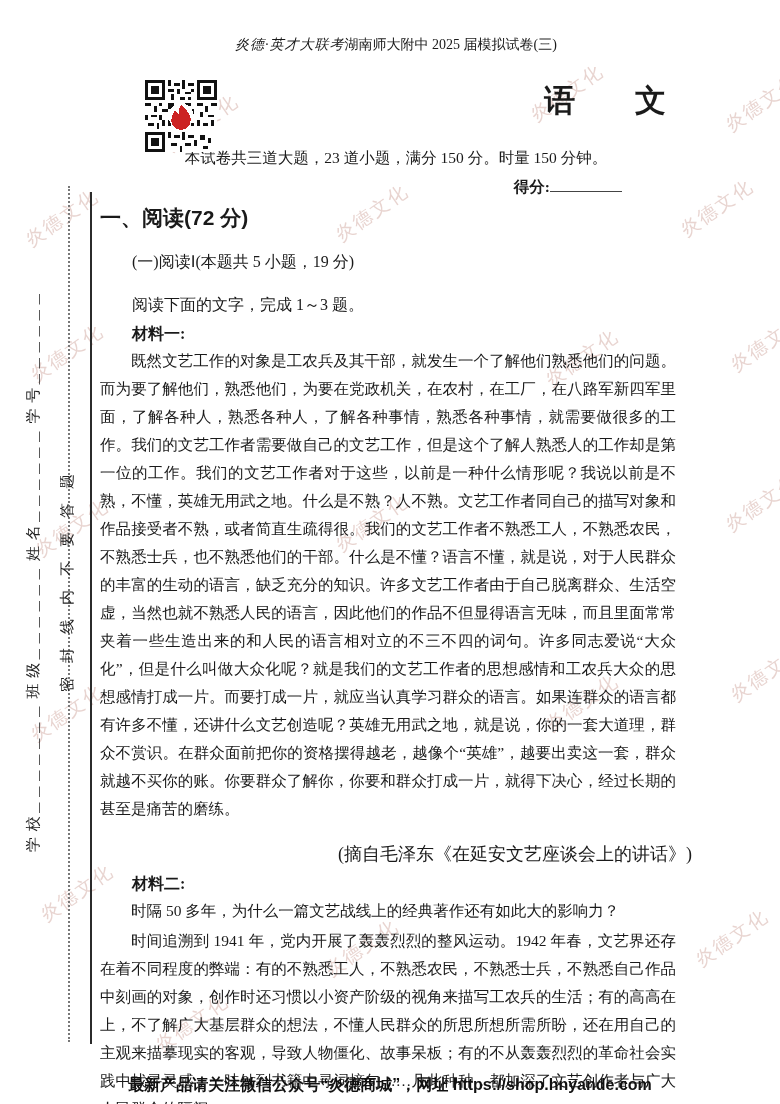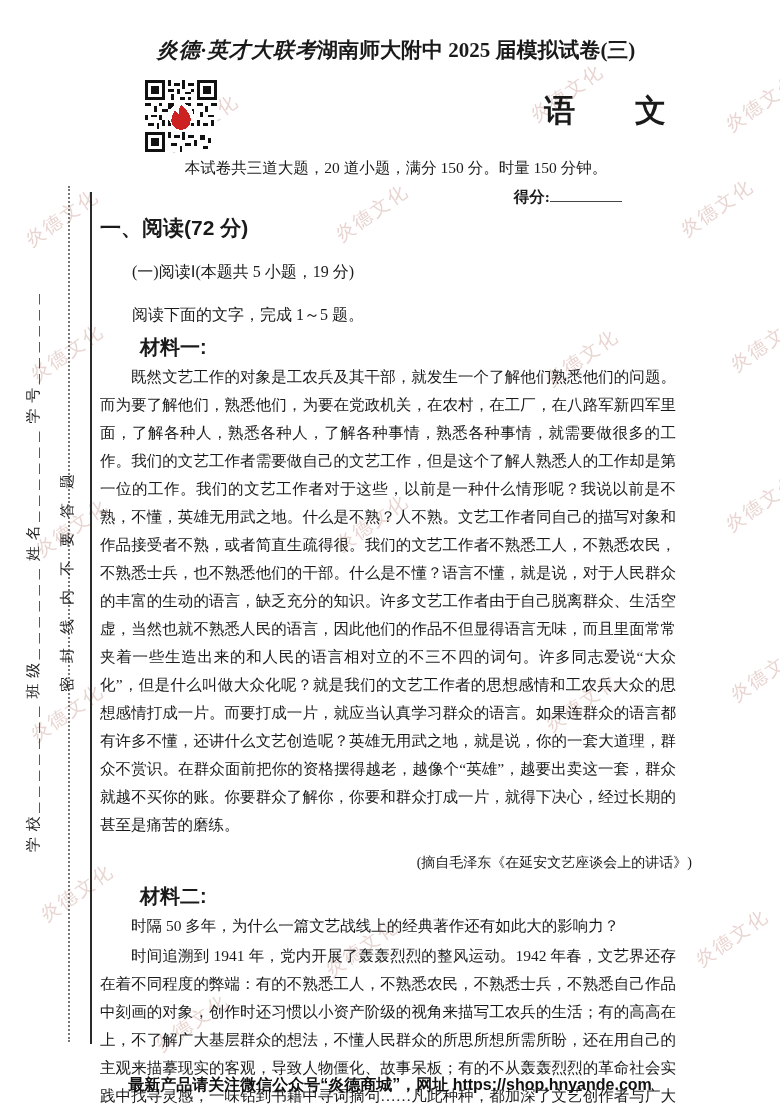--- a/index.html
+++ b/index.html
@@ -41,21 +41,21 @@
     position:absolute;left:58px;top:692px;width:300px;
     transform:rotate(-90deg);transform-origin:0 0;
     font-size:15px;color:#222;white-space:nowrap;
     letter-spacing:14px;
   }
   
   #content{
     position:absolute;left:100px;top:28px;width:592px;
   }
   .exam-series{
-    text-align:center;font-size:21px;font-weight:bold;
+    text-align:center;font-size:14px;font-weight:normal;
     margin:8px 0 0 0;white-space:nowrap;
   }
   .exam-series .script{font-style:italic;letter-spacing:1px;}
   .qr-wrap{position:absolute;left:45px;top:52px;width:72px;height:72px;}
   .subject-title{
     text-align:right;font-size:31px;font-weight:bold;
     letter-spacing:26px;margin:26px 0 0 26px; 
   }
   .paper-info{
     text-align:center;font-size:15.5px;margin:26px 0 0 0;
@@ -68,29 +68,29 @@
     display:inline-block;width:72px;border-bottom:1.5px solid #444;height:14px;
   }
   .sec-title{
     font-size:21px;font-weight:bold;margin:6px 0 0 0;
     font-family:"Liberation Sans", sans-serif;
   }
   .sub-line{
     font-size:16px;margin:17px 0 0 0;text-indent:2em;line-height:26px;
   }
   .mat-label{
-    font-size:20px;font-weight:bold;margin:6px 0 0 0;text-indent:2em;
-    font-family:Liberation Sans, sans-serif;
+    font-size:16px;font-weight:bold;margin:6px 0 0 0;text-indent:2em;
+    font-family:Liberation Serif, serif;
   }
   .body-para{
     font-size:15.5px;line-height:28px;margin:2px 16px 0 0;
     text-align:justify;text-indent:2em;
   }
   .source-line{
-    font-size:14px;text-align:right;margin:10px 0 0 0;line-height:28px;
+    font-size:18px;text-align:right;margin:17px 0 0 0;line-height:28px;
   }
   .promo-line{
     position:absolute;left:0;right:0;bottom:8px;
     text-align:center;font-size:16px;font-weight:bold;
     font-family:"Liberation Sans", sans-serif;color:#111;
   }
 </style>
 </head>
 <body>
 
@@ -196,29 +196,29 @@
             <rect x="16" y="15" width="1" height="1"></rect>
         </g>
 
         <circle cx="12.5" cy="12.5" r="4.4" fill="#ffffff"></circle>
         <path d="M12.5 8.6c2.1 1.9 3.4 3.4 3.4 5.3a3.4 3.4 0 0 1-6.8 0c0-1.2.55-2.35 1.4-3.4.3.65.65 1.1 1.2 1.4-.1-1.15.2-2.2.8-3.3z" fill="#cc2222"></path>
       </svg>
     </div>
 
     <div class="subject-title">语  文</div>
 
-    <div class="paper-info">本试卷共三道大题，20 道小题，满分 150 分。时量 150 分钟。</div>
+    <div class="paper-info">本试卷共三道大题，23 道小题，满分 150 分。时量 150 分钟。</div>
 
     <div class="score-line">
       <span>得分:</span><span class="score-underline"></span>
     </div>
 
     <div class="sec-title">一、阅读(72 分)</div>
     <div class="sub-line">(一)阅读Ⅰ(本题共 5 小题，19 分)</div>
-    <div class="sub-line">阅读下面的文字，完成 1～5 题。</div>
+    <div class="sub-line">阅读下面的文字，完成 1～3 题。</div>
 
     <div class="mat-label">材料一:</div>
     <div>
         <p class="body-para">既然文艺工作的对象是工农兵及其干部，就发生一个了解他们熟悉他们的问题。而为要了解他们，熟悉他们，为要在党政机关，在农村，在工厂，在八路军新四军里面，了解各种人，熟悉各种人，了解各种事情，熟悉各种事情，就需要做很多的工作。我们的文艺工作者需要做自己的文艺工作，但是这个了解人熟悉人的工作却是第一位的工作。我们的文艺工作者对于这些，以前是一种什么情形呢？我说以前是不熟，不懂，英雄无用武之地。什么是不熟？人不熟。文艺工作者同自己的描写对象和作品接受者不熟，或者简直生疏得很。我们的文艺工作者不熟悉工人，不熟悉农民，不熟悉士兵，也不熟悉他们的干部。什么是不懂？语言不懂，就是说，对于人民群众的丰富的生动的语言，缺乏充分的知识。许多文艺工作者由于自己脱离群众、生活空虚，当然也就不熟悉人民的语言，因此他们的作品不但显得语言无味，而且里面常常夹着一些生造出来的和人民的语言相对立的不三不四的词句。许多同志爱说“大众化”，但是什么叫做大众化呢？就是我们的文艺工作者的思想感情和工农兵大众的思想感情打成一片。而要打成一片，就应当认真学习群众的语言。如果连群众的语言都有许多不懂，还讲什么文艺创造呢？英雄无用武之地，就是说，你的一套大道理，群众不赏识。在群众面前把你的资格摆得越老，越像个“英雄”，越要出卖这一套，群众就越不买你的账。你要群众了解你，你要和群众打成一片，就得下决心，经过长期的甚至是痛苦的磨练。</p>
       </div>
     <div class="source-line">(摘自毛泽东《在延安文艺座谈会上的讲话》)</div>
 
     <div class="mat-label">材料二:</div>
     <div>
         <p class="body-para">时隔 50 多年，为什么一篇文艺战线上的经典著作还有如此大的影响力？</p>

